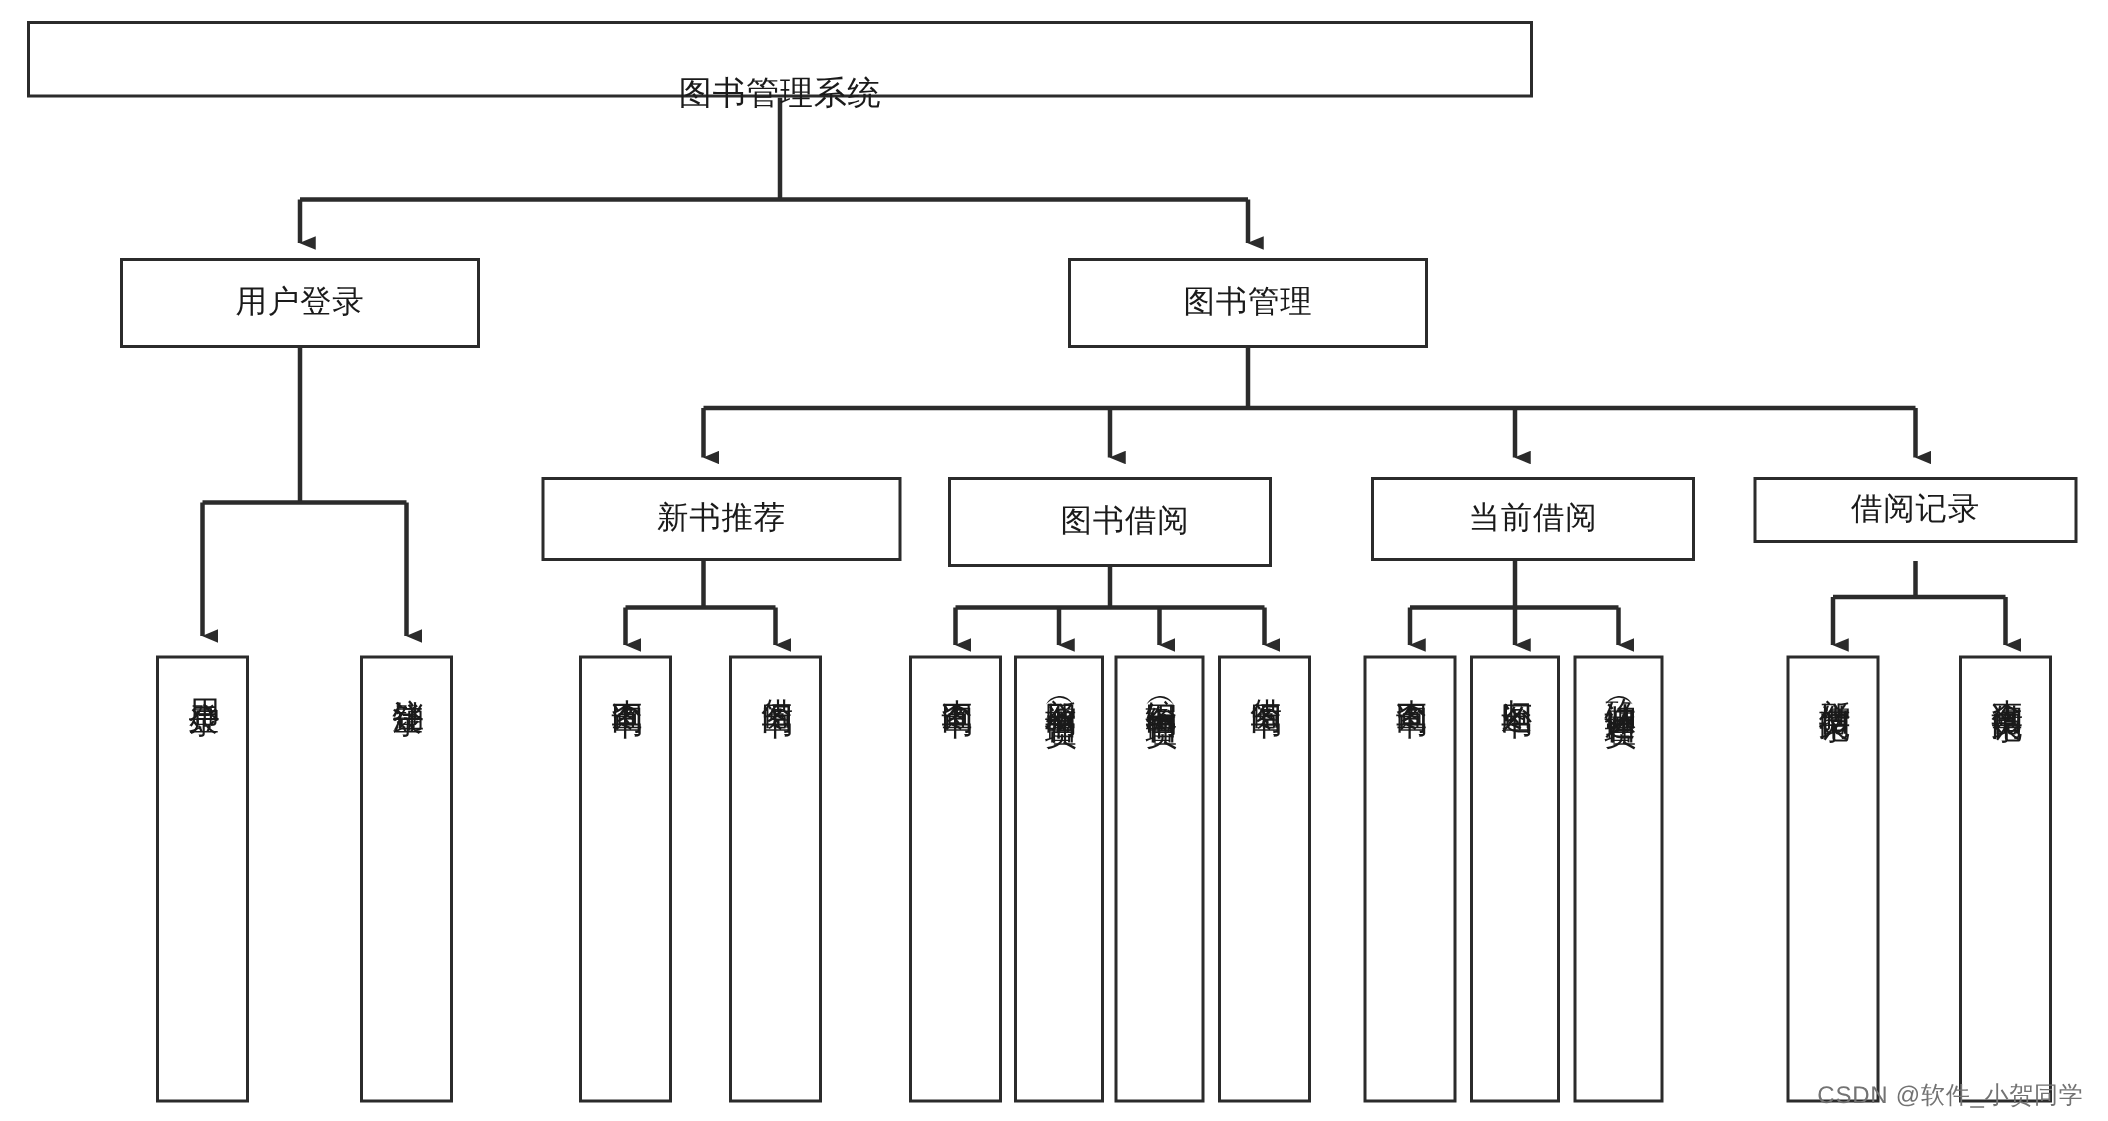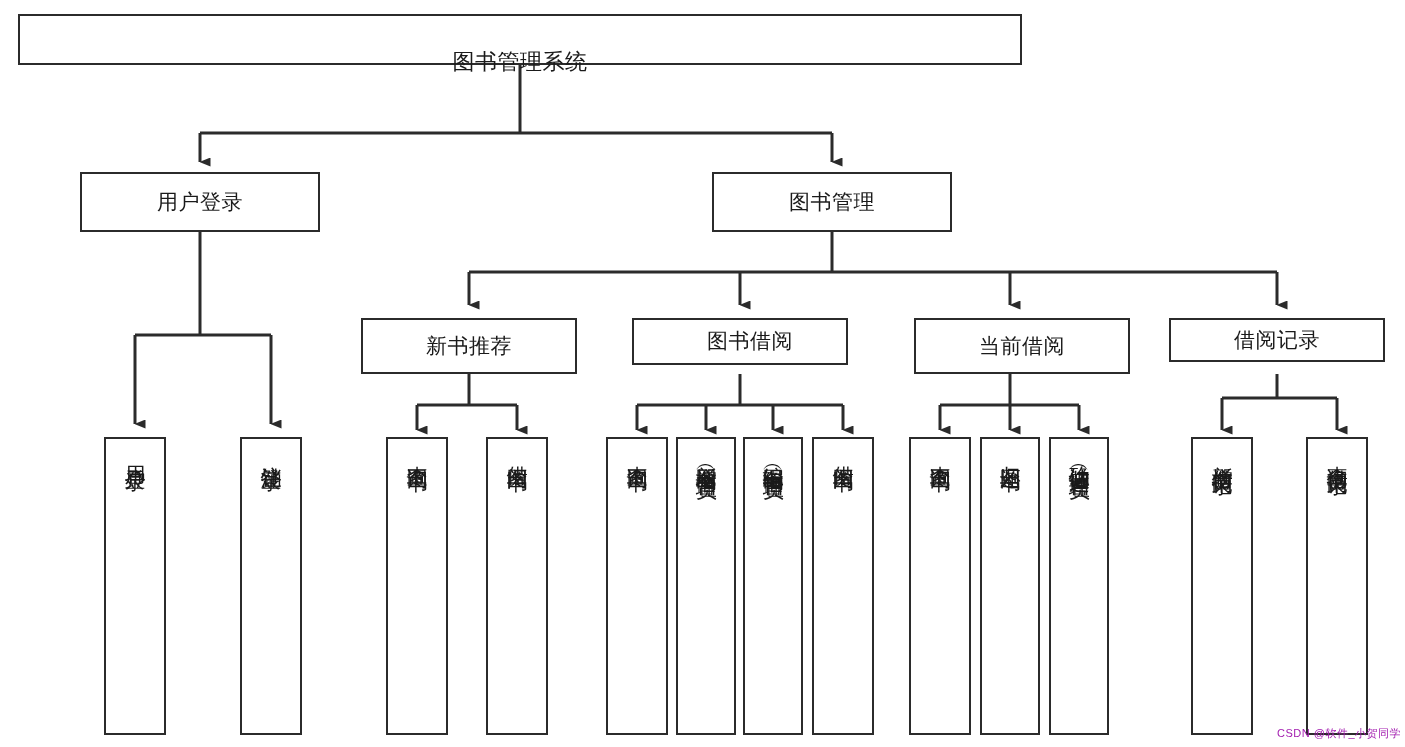--- a/index.html
+++ b/index.html
@@ -58,24 +58,24 @@
     text-orientation: upright;
     font-size: 21px;
     line-height: 1.45;
     letter-spacing: 2px;
     white-space: nowrap;
     text-align: start;
   }
   .node.root .node-label { font-size: 22px; margin-top: 44px; }
   .watermark {
     position: absolute;
-    right: 4px;
+    right: 16px;
     bottom: 6px;
-    font-size: 11px;
-    color: #a21caf;
+    font-size: 16px;
+    color: #737373;
     white-space: nowrap;
     z-index: 5;
     letter-spacing: 0.5px;
   }
 </style>
 </head>
 <body>
 
 <div id="diagram-root">
 
@@ -134,25 +134,25 @@
   </div>
 
   <div class="node horizontal" style="left:80px; top:172px; width:240px; height:60px;">
     <span class="node-label">用户登录</span>
   </div>
 
   <div class="node horizontal" style="left:712px; top:172px; width:240px; height:60px;">
     <span class="node-label">图书管理</span>
   </div>
 
-  <div class="node horizontal" style="left:361px; top:318px; width:216px; height:56px;">
+  <div class="node horizontal" style="left:361px; top:318px; width:240px; height:56px;">
     <span class="node-label">新书推荐</span>
   </div>
 
-  <div class="node horizontal" style="left:632px; top:318px; width:216px; height:47px;padding-left:20px;">
+  <div class="node horizontal" style="left:632px; top:318px; width:216px; height:60px;padding-left:20px;">
     <span class="node-label">图书借阅</span>
   </div>
 
   <div class="node horizontal" style="left:902px; top:318px; width:216px; height:56px;margin-left:12px;">
     <span class="node-label">当前借阅</span>
   </div>
 
   <div class="node horizontal" style="left:1169px; top:318px; width:216px; height:44px;">
     <span class="node-label">借阅记录</span>
   </div>

